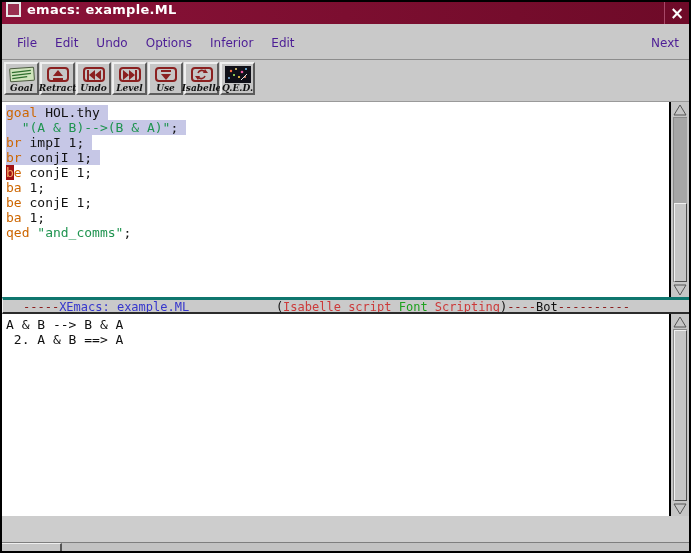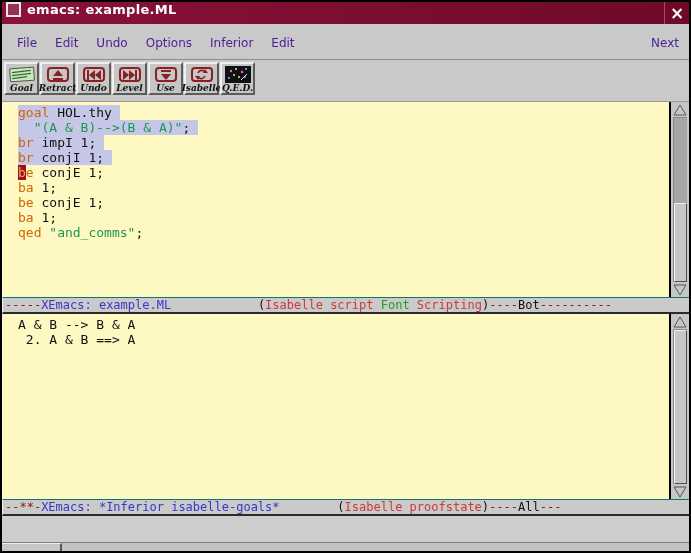--- a/index.html
+++ b/index.html
@@ -33,21 +33,21 @@
   .tbtn .ic{height:19px;display:flex;align-items:center;justify-content:center;margin-top:1px;}
   .tbtn .lbl{font-size:9px;font-style:italic;font-weight:bold;color:#111;line-height:9px;
              font-family:"DejaVu Serif",serif;white-space:nowrap;}
   .frame{border:2px solid #8b2020;border-radius:4px;width:22px;height:15px;
          display:flex;align-items:center;justify-content:center;box-sizing:border-box;}
 
   
   .pane{display:flex;overflow:hidden;}
   .pane1{flex:0 0 195px;}
   .pane2{flex:1 1 auto;}
-  .textarea{flex:1;background:#fef9c3;padding:3px 0 0 16px;
+  .textarea{flex:1;background:#ffffff;padding:3px 0 0 4px;
             font-family:"DejaVu Sans Mono",monospace;font-size:13px;line-height:15px;
             white-space:pre;overflow:hidden;}
   .line{height:15px;}
   .plain{color:#111;}
   .kw{color:#cd6600;}
   .str{color:#1f9450;}
   .hl{background:#c6c7e6;}
   .cursor{background:#a11212;color:#f2a560;}
 
   
@@ -57,24 +57,24 @@
   .sb-trough{flex:1;background:#a6a6a6;margin:0 2px;position:relative;
              border-left:1px solid #8a8a8a;border-top:1px solid #8a8a8a;}
   .sb-thumb{position:absolute;left:0;right:0;background:#c6c6c6;box-sizing:border-box;
             border-top:1px solid #f0f0f0;border-left:1px solid #f0f0f0;
             border-right:1px solid #4f4f4f;border-bottom:1px solid #4f4f4f;}
   .thumb-bot{top:52%;height:48%;}
   .thumb-all{top:0;height:100%;}
 
   
   .modeline{height:17px;flex:0 0 17px;background:#cacaca;box-sizing:border-box;
-            border-top:1px solid #0f766e;border-left:1px solid #f0f0f0;
+            border-top:3px solid #0f766e;border-left:1px solid #f0f0f0;
             border-bottom:2px solid #2b2b2b;
             font-family:"DejaVu Sans Mono",monospace;font-size:12px;line-height:14px;
-            white-space:pre;overflow:hidden;padding-left:2px;}
+            white-space:pre;overflow:hidden;padding-left:20px;}
   .dash{color:#8b2020;}
   .mlblue{color:#3636cc;}
   .mlred{color:#cc3a3a;}
   .mlgreen{color:#1fa11f;}
 
   
   .echo{flex:0 0 26px;background:#cdcdcd;}
   .hscroll{flex:0 0 8px;background:#aaaaaa;border-top:1px solid #7e7e7e;display:flex;}
   .hthumb{width:60px;background:#c6c6c6;border-right:2px solid #555;
           border-top:1px solid #efefef;box-sizing:border-box;}
@@ -224,21 +224,20 @@
         <div class="sb-thumb thumb-all"></div>
       </div>
       <div class="sb-arrow">
         <svg width="14" height="12" viewBox="0 0 14 12">
             <path d="M1 1 L13 1 L7 11 Z" fill="#c6c6c6" stroke="#555"></path>
           </svg>
       </div>
     </div>
   </div>
 
-  <div class="modeline" id="modeline2"><span class="dash">--**-</span><span class="mlblue">XEmacs: *Inferior isabelle-goals*</span><span class="plain">        </span><span class="plain">(</span><span class="mlred">Isabelle proofstate</span><span class="plain">)</span><span class="dash">----</span><span class="plain">All</span><span class="dash">---</span></div>
 
   <div class="echo"></div>
   <div class="hscroll">
     <div class="hthumb"></div>
     <div class="htrough"></div>
   </div>
 
 </div>
 
 </body></html>

